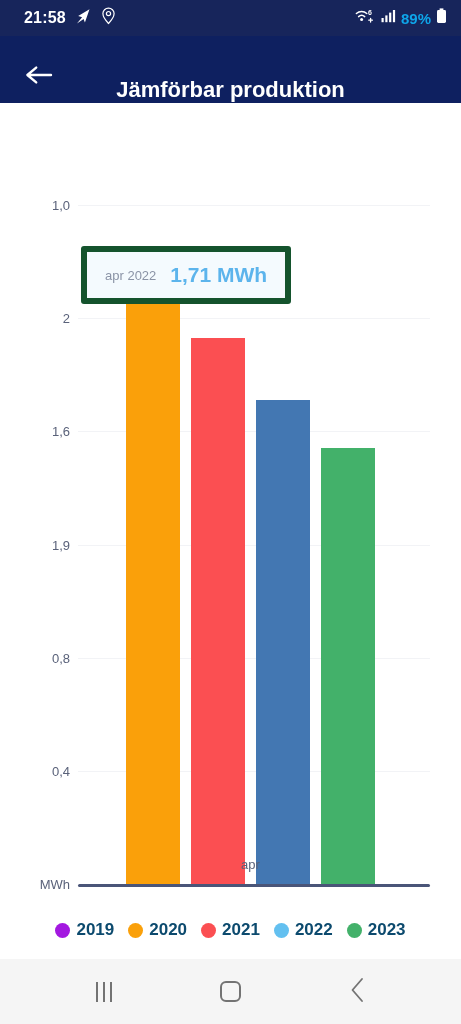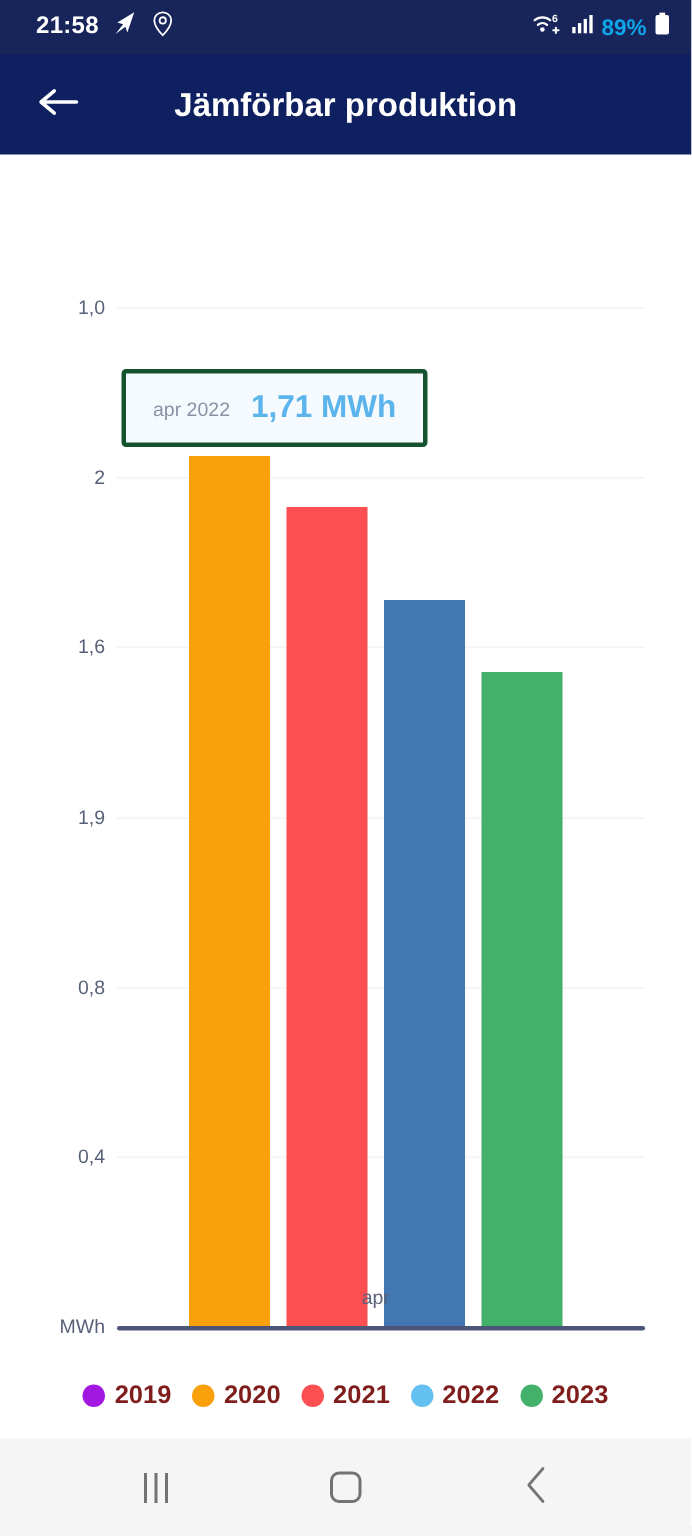--- a/index.html
+++ b/index.html
@@ -20,21 +20,21 @@
   }
   .sb-left { display: flex; align-items: center; gap: 8px; }
   .sb-time { color: #ffffff; font-size: 16px; font-weight: 700; letter-spacing: .2px; }
   .sb-right { display: flex; align-items: center; gap: 5px; }
   .sb-batt-text { color: #0ea5e9; font-size: 15px; font-weight: 700; }
   .ic { display: block; }
 
   
   .appbar {
     position: absolute; left: 0; top: 36px; width: 461px; height: 67px;
-    background: #0E2060; display: flex; align-items: center;
+    background: #0E2060; display: flex; align-items: flex-end;
   }
   .back-btn {
     width: 54px; height: 54px; margin-left: 12px;
     display: flex; align-items: center; justify-content: center;
     cursor: pointer; background: none; border: none;
   }
   .appbar-title {
     position: absolute; left: 0; right: 0; text-align: center;
     color: #ffffff; font-size: 22px; font-weight: 700; pointer-events: none;
   }
@@ -72,34 +72,34 @@
   }
   .bar { position: absolute; bottom: 0; }
   .xtick {
     position: absolute; font-size: 13px; color: #5A627A;
     transform: translateX(-50%);
   }
 
   
   .tooltip {
     position: absolute; display: flex; align-items: center; gap: 14px;
-    background: #F4FAFE; border: 3px solid #14532d; border-radius: 3px;
+    background: #F4FAFE; border: 6px solid #14532d; border-radius: 3px;
     padding: 11px 18px;
   }
   .tt-label { font-size: 13px; color: #8A93A6; }
   .tt-value { font-size: 21px; font-weight: 700; color: #5CB4EC; white-space: nowrap; }
 
   
   .legend {
     position: absolute; left: 0; top: 910px; width: 461px; height: 40px;
     display: flex; align-items: center; justify-content: center; gap: 14px;
   }
   .legend-item { display: flex; align-items: center; gap: 6px; cursor: pointer; }
   .legend-dot { width: 15px; height: 15px; border-radius: 50%; display: block; }
-  .legend-text { font-size: 17px; font-weight: 700; color: #7f1d1d; }
+  .legend-text { font-size: 17px; font-weight: 700; color: #0c4a6e; }
 
   
   .navbar {
     position: absolute; left: 0; bottom: 0; width: 461px; height: 65px;
     background: #F5F5F5; display: flex; align-items: center;
     justify-content: space-around; padding: 0 40px;
   }
   .navbtn {
     width: 60px; height: 50px; display: flex; align-items: center;
     justify-content: center; cursor: pointer; background: none; border: none;

